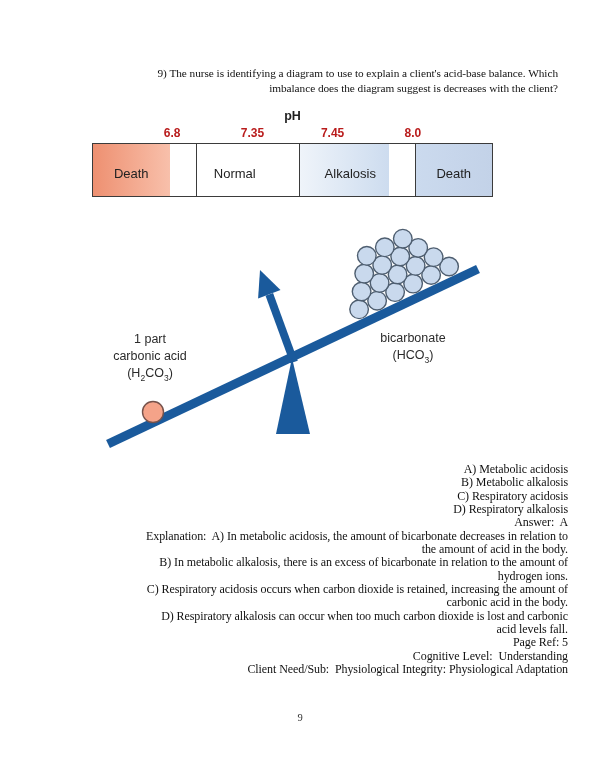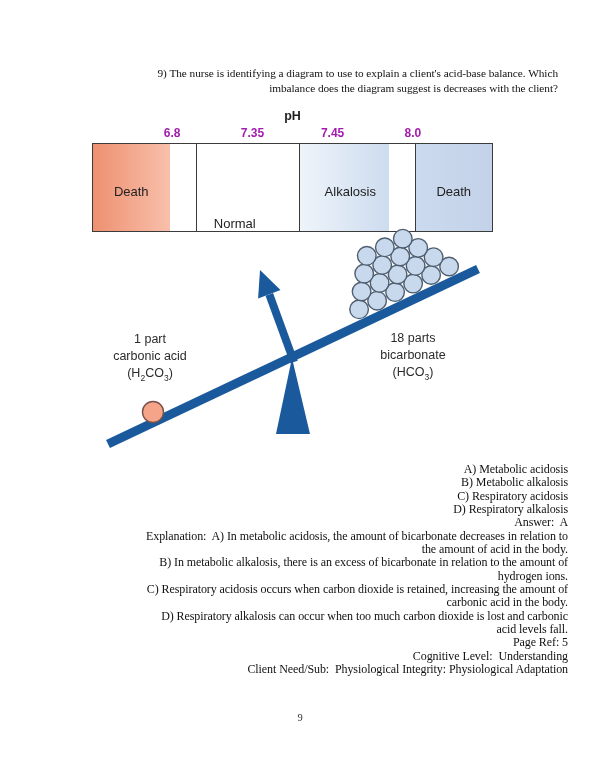--- a/index.html
+++ b/index.html
@@ -9,23 +9,23 @@
   }
   
   .textblock{position:absolute;white-space:pre;text-align:right;}
   #question-block{left:88px;top:66px;width:470px;font-size:11.3px;line-height:14.5px;letter-spacing:-0.05px;}
   #answer-block{left:88px;top:463px;width:480px;font-size:12px;line-height:13.35px;letter-spacing:-0.08px;}
   .tline{white-space:pre;}
   
   #ph-title{position:absolute;left:92px;top:109px;width:401px;text-align:center;
     font-family:"Liberation Sans", sans-serif;font-size:12.5px;font-weight:600;color:#1e1e1e;}
   #ph-ticks{position:absolute;left:92px;top:126px;width:401px;height:15px;
-    font-family:"Liberation Sans", sans-serif;font-size:12px;font-weight:700;color:#a21caf;}
+    font-family:"Liberation Sans", sans-serif;font-size:12px;font-weight:700;color:#b91c1c;}
   #ph-ticks .tick{position:absolute;transform:translateX(-50%);white-space:nowrap;}
-  #ph-bar{position:absolute;left:92px;top:143px;width:401px;height:89px;display:flex;
+  #ph-bar{position:absolute;left:92px;top:143px;width:401px;height:54px;display:flex;
     box-sizing:border-box;border:1.6px solid #3b3b3b;gap:26px;}
   #ph-bar .seg{flex:1 1 0;display:flex;align-items:center;justify-content:center;
     box-sizing:border-box;padding-top:7px;
     font-family:"Liberation Sans", sans-serif;font-size:13px;color:#222;}
   #ph-bar .seg + .seg{border-left:1.4px solid #3b3b3b;}
   
   #seesaw-svg{position:absolute;left:90px;top:222px;width:410px;height:243px;}
   .balance-label{position:absolute;width:130px;text-align:center;
     font-family:"Liberation Sans", sans-serif;font-size:12.5px;line-height:17px;color:#2b2b2b;}
   #label-left{left:85px;top:331px;}
@@ -44,21 +44,21 @@
 <div id="ph-ticks">
     <span class="tick" style="left: 20%;">6.8</span>
     <span class="tick" style="left: 40%;">7.35</span>
     <span class="tick" style="left: 60%;">7.45</span>
     <span class="tick" style="left: 80%;">8.0</span>
   </div>
 <div id="ph-bar" style="border-color: rgb(59, 59, 59);">
     <div class="seg" style="background: linear-gradient(90deg, rgb(238, 144, 113), rgb(248, 192, 171));">
       <span>Death</span>
     </div>
-    <div class="seg" style="background: linear-gradient(90deg, rgb(255, 255, 255), rgb(255, 255, 255)); align-items: flex-end;">
+    <div class="seg" style="background: linear-gradient(90deg, rgb(255, 255, 255), rgb(255, 255, 255));">
       <span>Normal</span>
     </div>
     <div class="seg" style="background: linear-gradient(90deg, rgb(239, 244, 250), rgb(205, 220, 239)); padding-left: 12px;">
       <span>Alkalosis</span>
     </div>
     <div class="seg" style="background: linear-gradient(90deg, rgb(203, 218, 238), rgb(195, 210, 232));">
       <span>Death</span>
     </div>
   </div>
 
@@ -89,20 +89,19 @@
       <circle cx="312.8" cy="16.7" r="9.3" fill="#C9D9ED" stroke="#4E5E70" stroke-width="1.4"></circle>
     </g>
 </svg>
 
 <div id="label-left" class="balance-label">
   <div>1 part</div>
   <div>carbonic acid</div>
   <div><span>(H</span><sub>2</sub><span>CO</span><sub>3</sub><span>)</span></div>
 </div>
 <div id="label-right" class="balance-label">
-  <div>18 parts</div>
   <div>bicarbonate</div>
   <div><span>(HCO</span><sub>3</sub><span></span><sub></sub><span>)</span></div>
 </div>
 
 <div id="answer-block" class="textblock"><div class="tline">A) Metabolic acidosis</div><div class="tline">B) Metabolic alkalosis</div><div class="tline">C) Respiratory acidosis</div><div class="tline">D) Respiratory alkalosis</div><div class="tline">Answer:  A</div><div class="tline">Explanation:  A) In metabolic acidosis, the amount of bicarbonate decreases in relation to</div><div class="tline">the amount of acid in the body.</div><div class="tline">B) In metabolic alkalosis, there is an excess of bicarbonate in relation to the amount of</div><div class="tline">hydrogen ions.</div><div class="tline">C) Respiratory acidosis occurs when carbon dioxide is retained, increasing the amount of</div><div class="tline">carbonic acid in the body.</div><div class="tline">D) Respiratory alkalosis can occur when too much carbon dioxide is lost and carbonic</div><div class="tline">acid levels fall.</div><div class="tline">Page Ref: 5</div><div class="tline">Cognitive Level:  Understanding</div><div class="tline">Client Need/Sub:  Physiological Integrity: Physiological Adaptation</div></div>
 
 <div id="page-number">9</div>
 
 </body></html>

